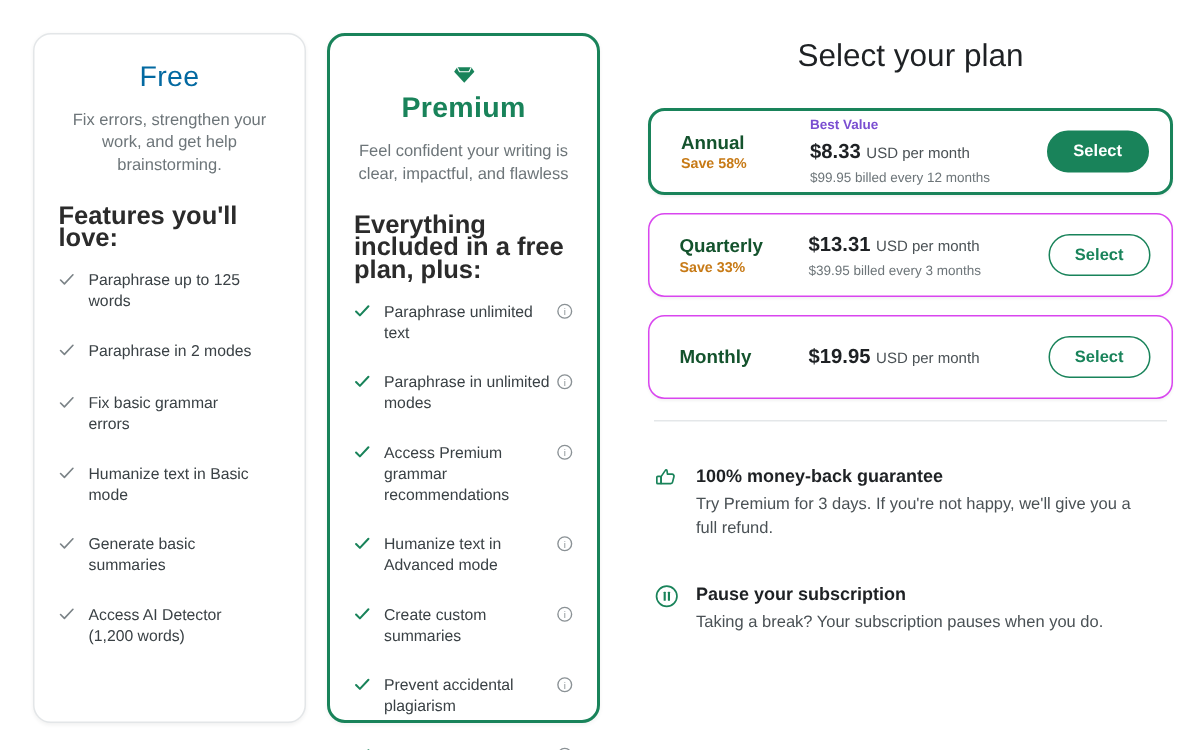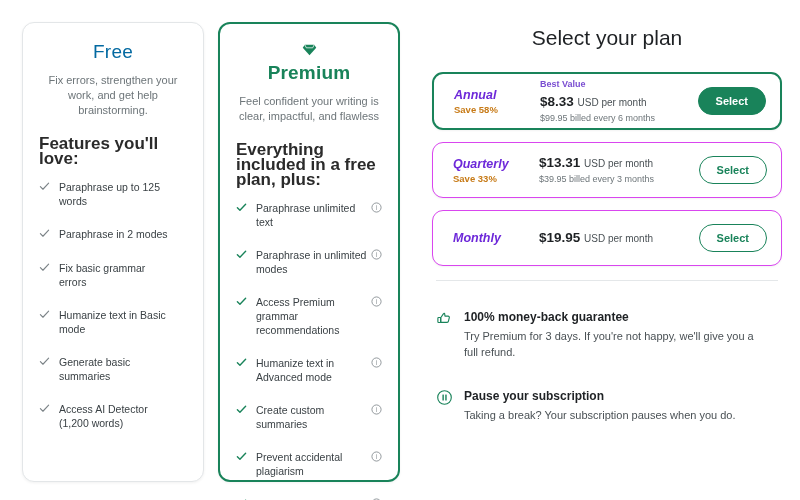--- a/index.html
+++ b/index.html
@@ -120,23 +120,22 @@
   }
   .price-row.selected {
     border: 2px solid #19835a;
     height: 58px;
   }
 
   .pr-left { width: 84px; flex: 0 0 auto; }
   .pr-name {
     font-size: 12.5px;
     font-weight: 700;
-    color: #6d28d9;
+    color: #14532d;
     line-height: 16px;
-    font-style: italic;
   }
   .pr-save {
     font-size: 9.5px;
     font-weight: 700;
     color: #c77a16;
     line-height: 13px;
   }
 
   .pr-mid { flex: 1 1 auto; padding-left: 2px; }
   .pr-badge {
@@ -355,21 +354,21 @@
       <div class="pr-left">
         <div class="pr-name">Annual</div>
         <div class="pr-save">Save 58%</div>
       </div>
       <div class="pr-mid">
         <div class="pr-badge">Best Value</div>
         <div class="pr-price">
           <span>$8.33</span>
           <span class="unit">USD per month</span>
         </div>
-        <div class="pr-billed">$99.95 billed every 6 months</div>
+        <div class="pr-billed">$99.95 billed every 12 months</div>
       </div>
       <button class="select-btn filled">Select</button>
     </div>
 
     <div class="price-row">
       <div class="pr-left">
         <div class="pr-name">Quarterly</div>
         <div class="pr-save">Save 33%</div>
       </div>
       <div class="pr-mid">

